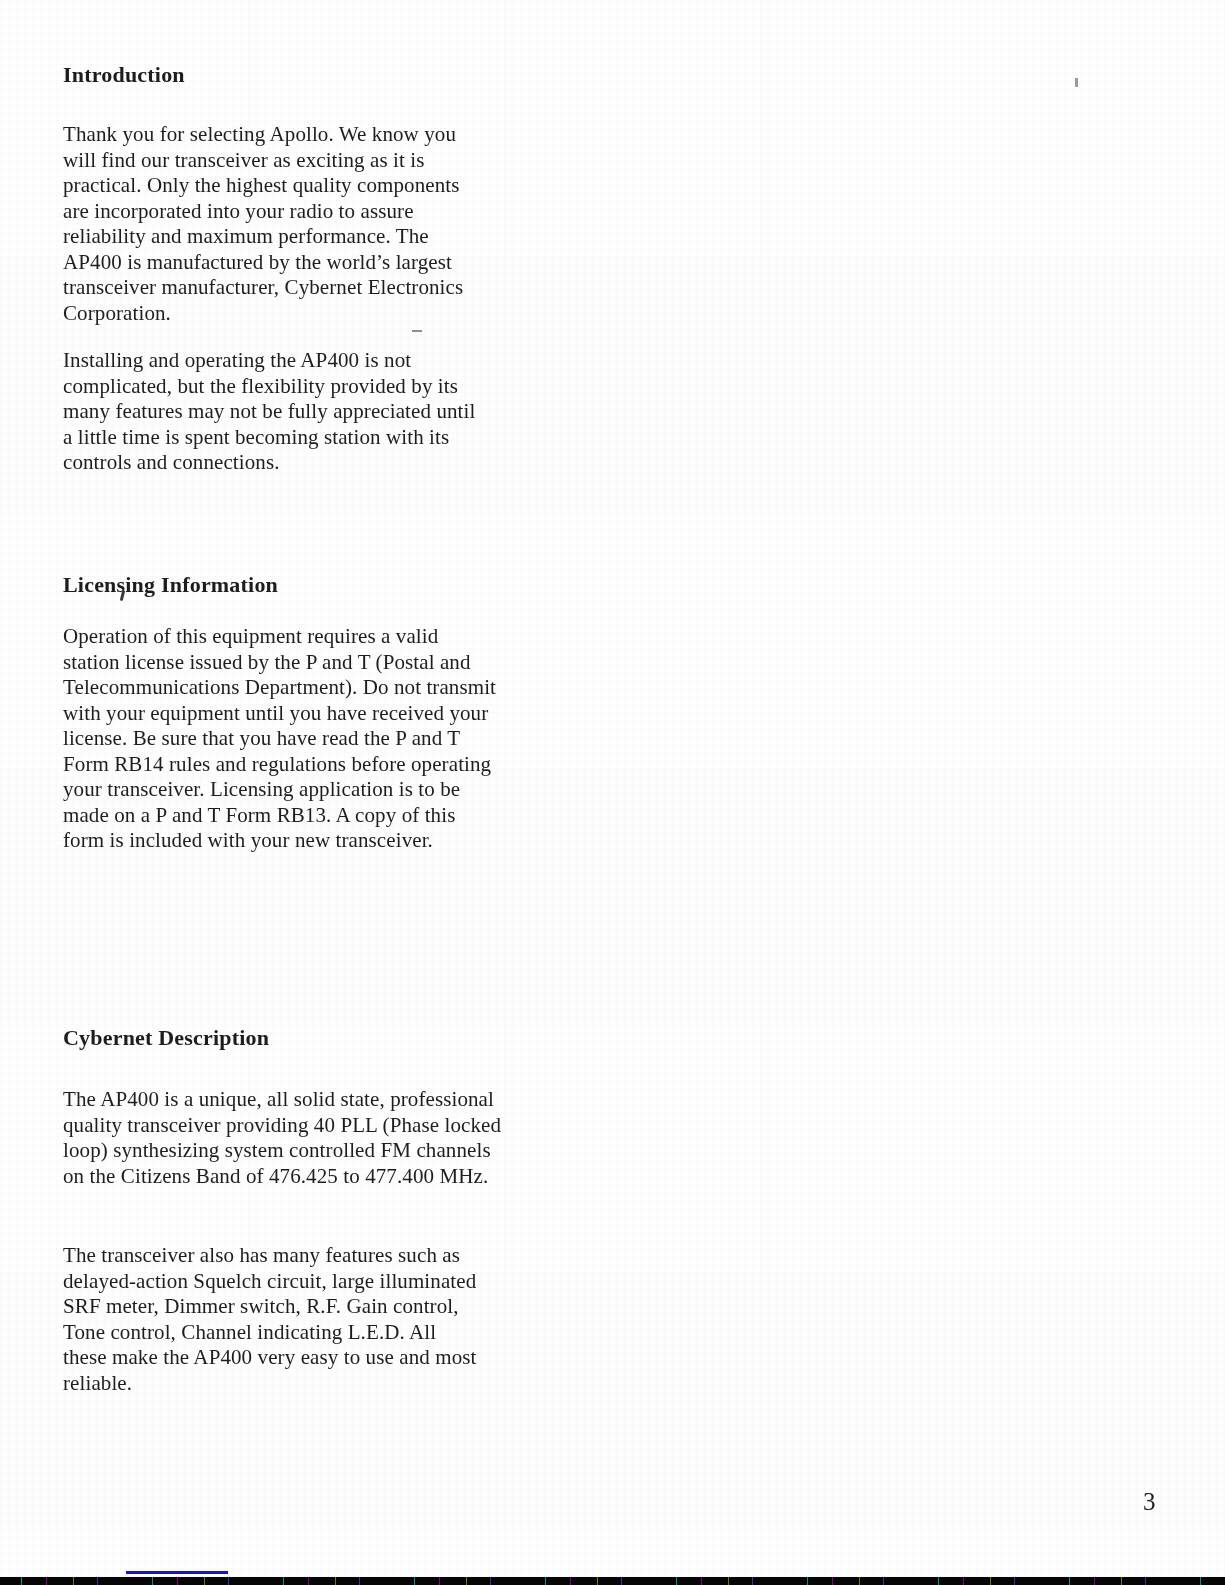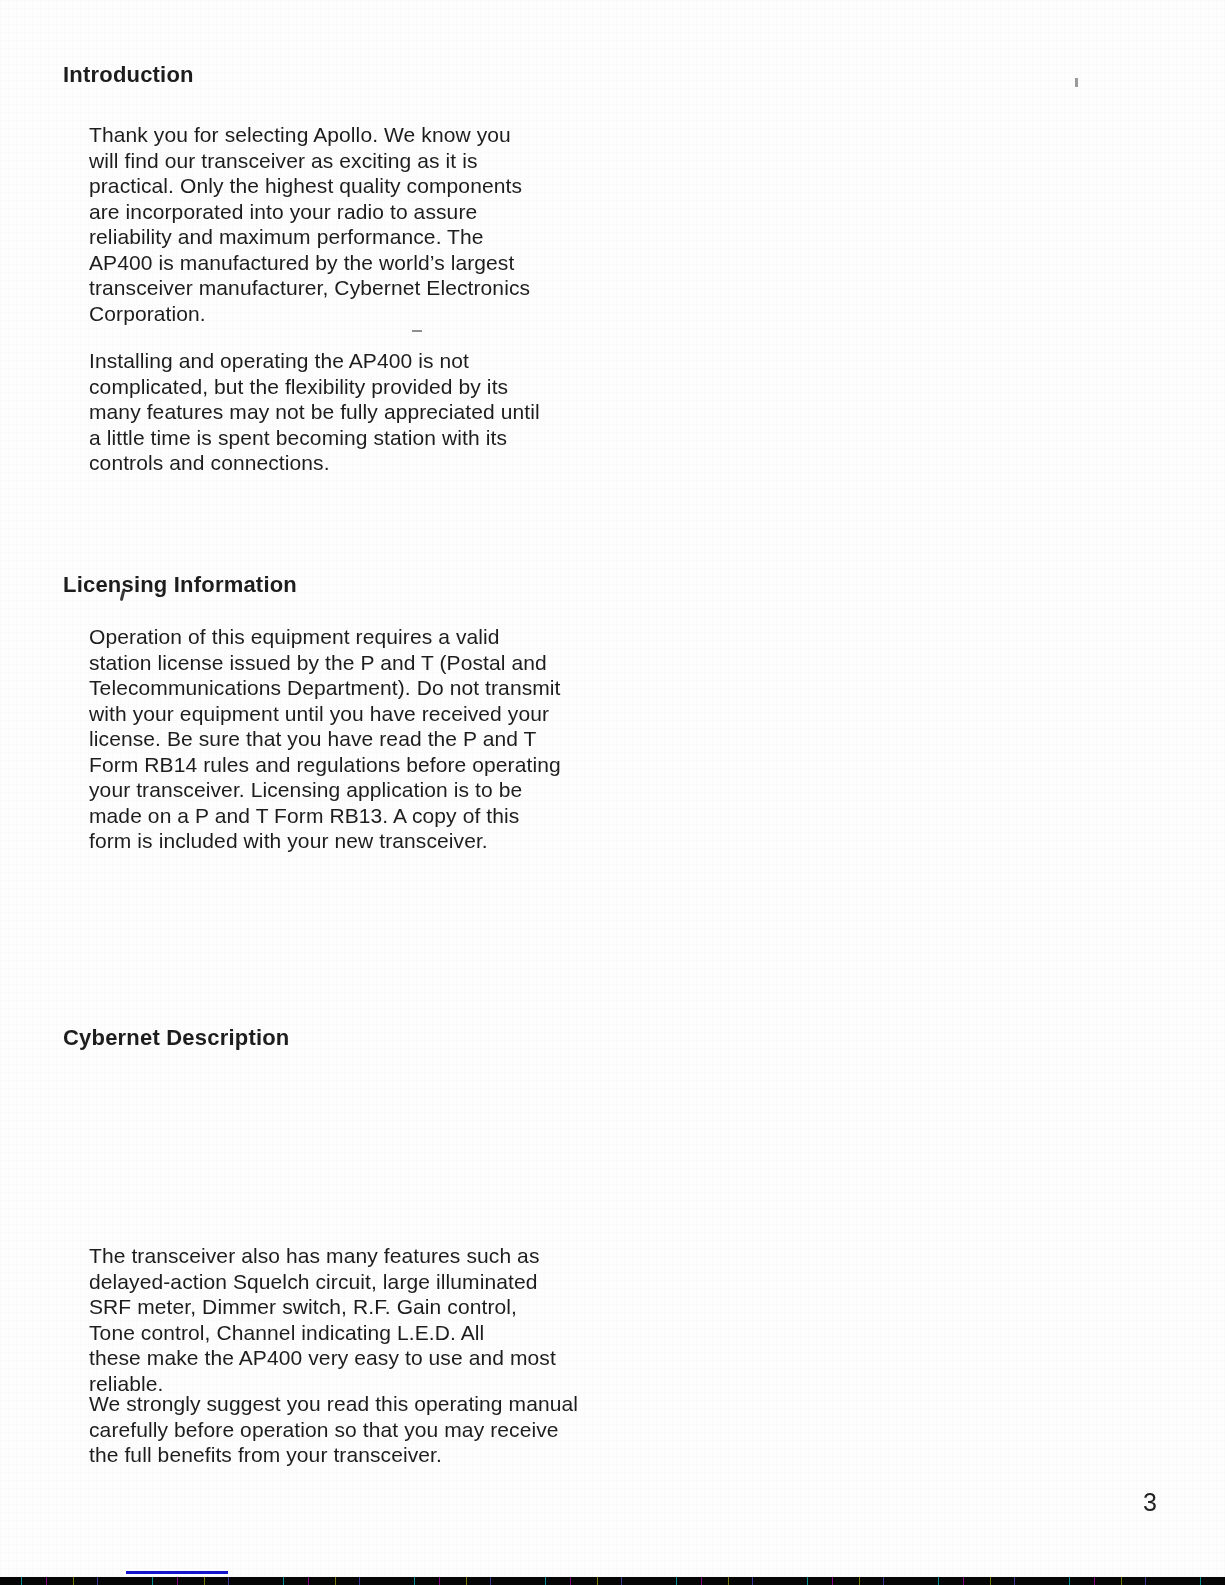--- a/index.html
+++ b/index.html
@@ -9,40 +9,39 @@
   }
   .page {
     position: relative;
     width: 1225px;
     height: 1585px;
     overflow: hidden;
     background-color: #fdfdfd;
     background-image:
       repeating-linear-gradient(0deg, rgba(0,0,0,0.010) 0 1px, transparent 1px 8px),
       repeating-linear-gradient(90deg, rgba(0,0,0,0.010) 0 1px, transparent 1px 8px);
-    font-family: Liberation Sans, sans-serif;
+    font-family: Liberation Serif, serif;
     color: #1d1d1d;
   }
   .heading {
     position: absolute;
     left: 63px;
     font-size: 22px;
     font-weight: 700;
     letter-spacing: 0.2px;
     white-space: nowrap;
   }
   .para {
     position: absolute;
     left: 63px;
     width: 580px;
     font-size: 21px;
     line-height: 25.5px;
     letter-spacing: 0.1px;
     white-space: pre-line;
-    margin-left: 26px;
   }
   .para.right-col {
     left: 613px;
     width: 600px;
     font-size: 19.5px;
     line-height: 25.2px;
   }
   #h-intro   { top: 44px; }
   #p-intro-1 { top: 101px; }
   #p-packing { top: 103px; }
@@ -146,31 +145,32 @@
 Telecommunications Department). Do not transmit
 with your equipment until you have received your
 license.  Be sure that you have read the P and T
 Form RB14 rules and regulations before operating
 your transceiver.  Licensing application is to be
 made on a P and T Form RB13.  A copy of this
 form is included with your new transceiver.</p>
 
   <h2 class="heading" id="h-gen">Cybernet Description</h2>
 
+  <p class="para" id="p-gen-1">The AP400 is a unique, all solid state, professional
+quality transceiver providing 40 PLL (Phase locked
+loop) synthesizing system controlled FM channels
+on the Citizens Band of 476.425 to 477.400 MHz.</p>
 
   <p class="para" id="p-gen-2">The transceiver also has many features such as
 delayed-action Squelch circuit, large illuminated
 SRF meter, Dimmer switch, R.F. Gain control,
 Tone control, Channel indicating L.E.D.  All
 these make the AP400 very easy to use and most
 reliable.</p>
 
-  <p class="para" id="p-gen-3">We strongly suggest you read this operating manual
-carefully before operation so that you may receive
-the full benefits from your transceiver.</p>
 
   <div class="page-number">3</div>
 
   <span class="speck-dash"></span>
   <span class="speck-tick"></span>
 
   <div class="blue-underline"></div>
   <div class="scan-edge-strip"></div>
 
 </div>

